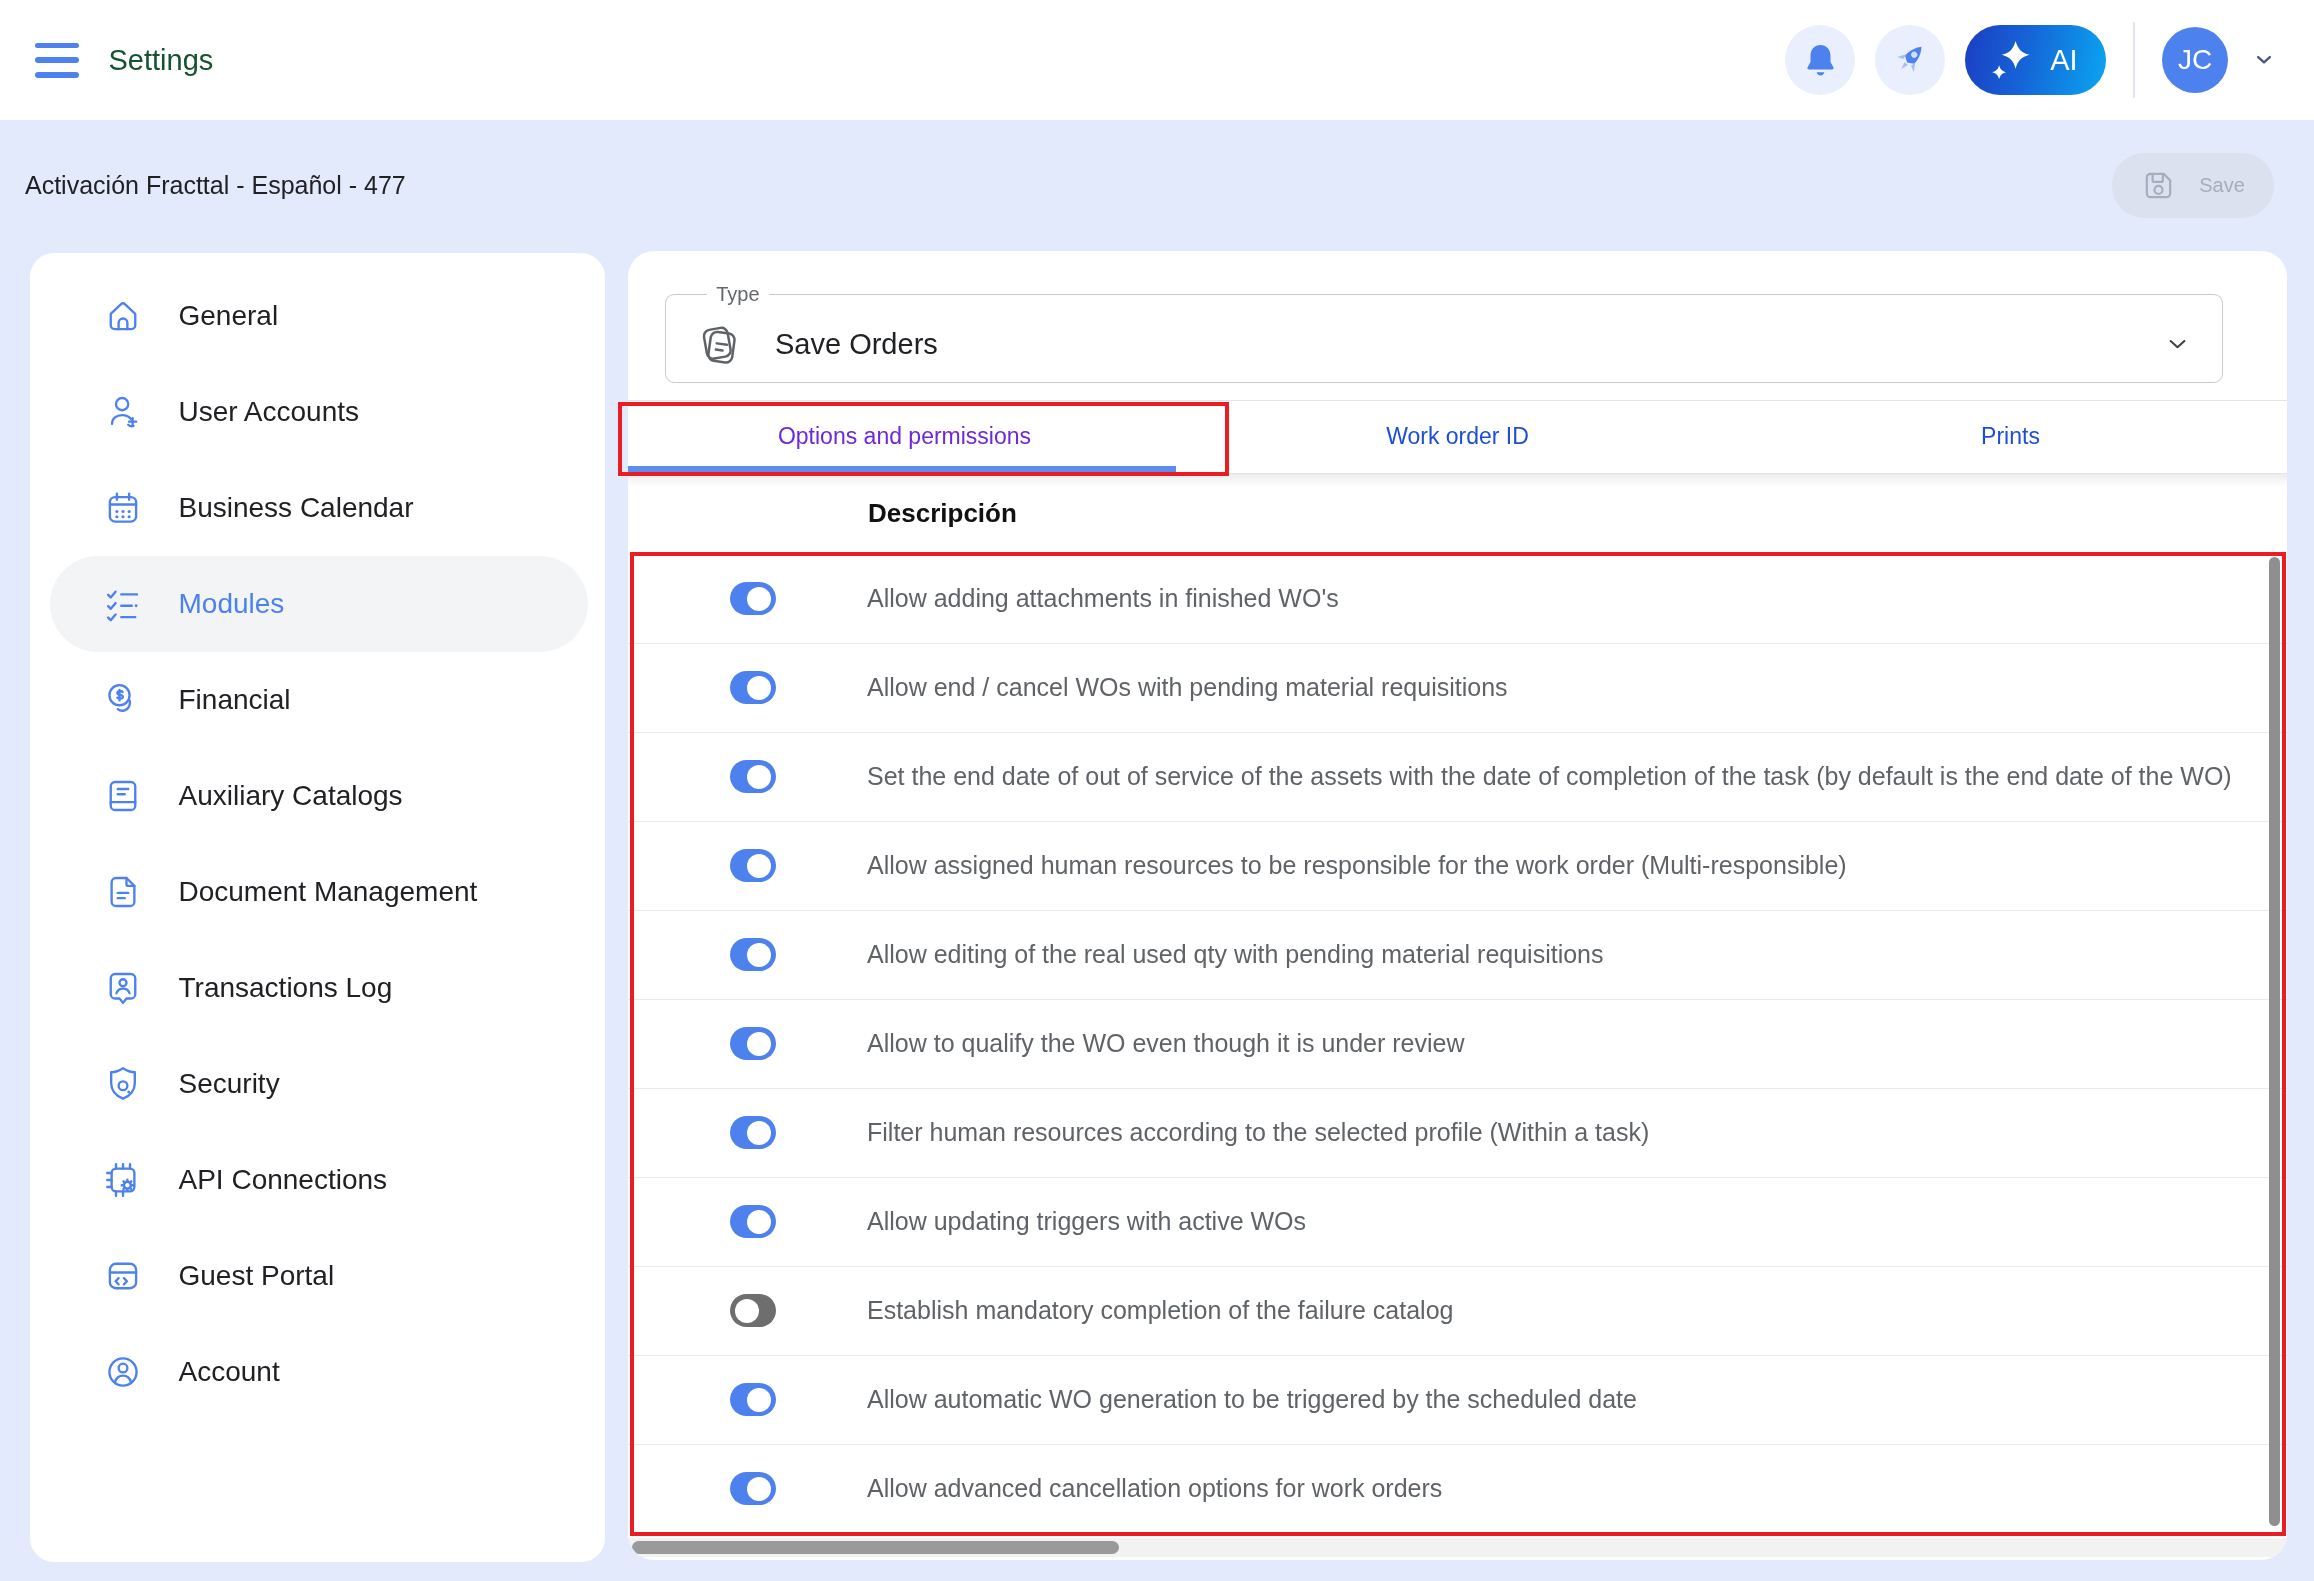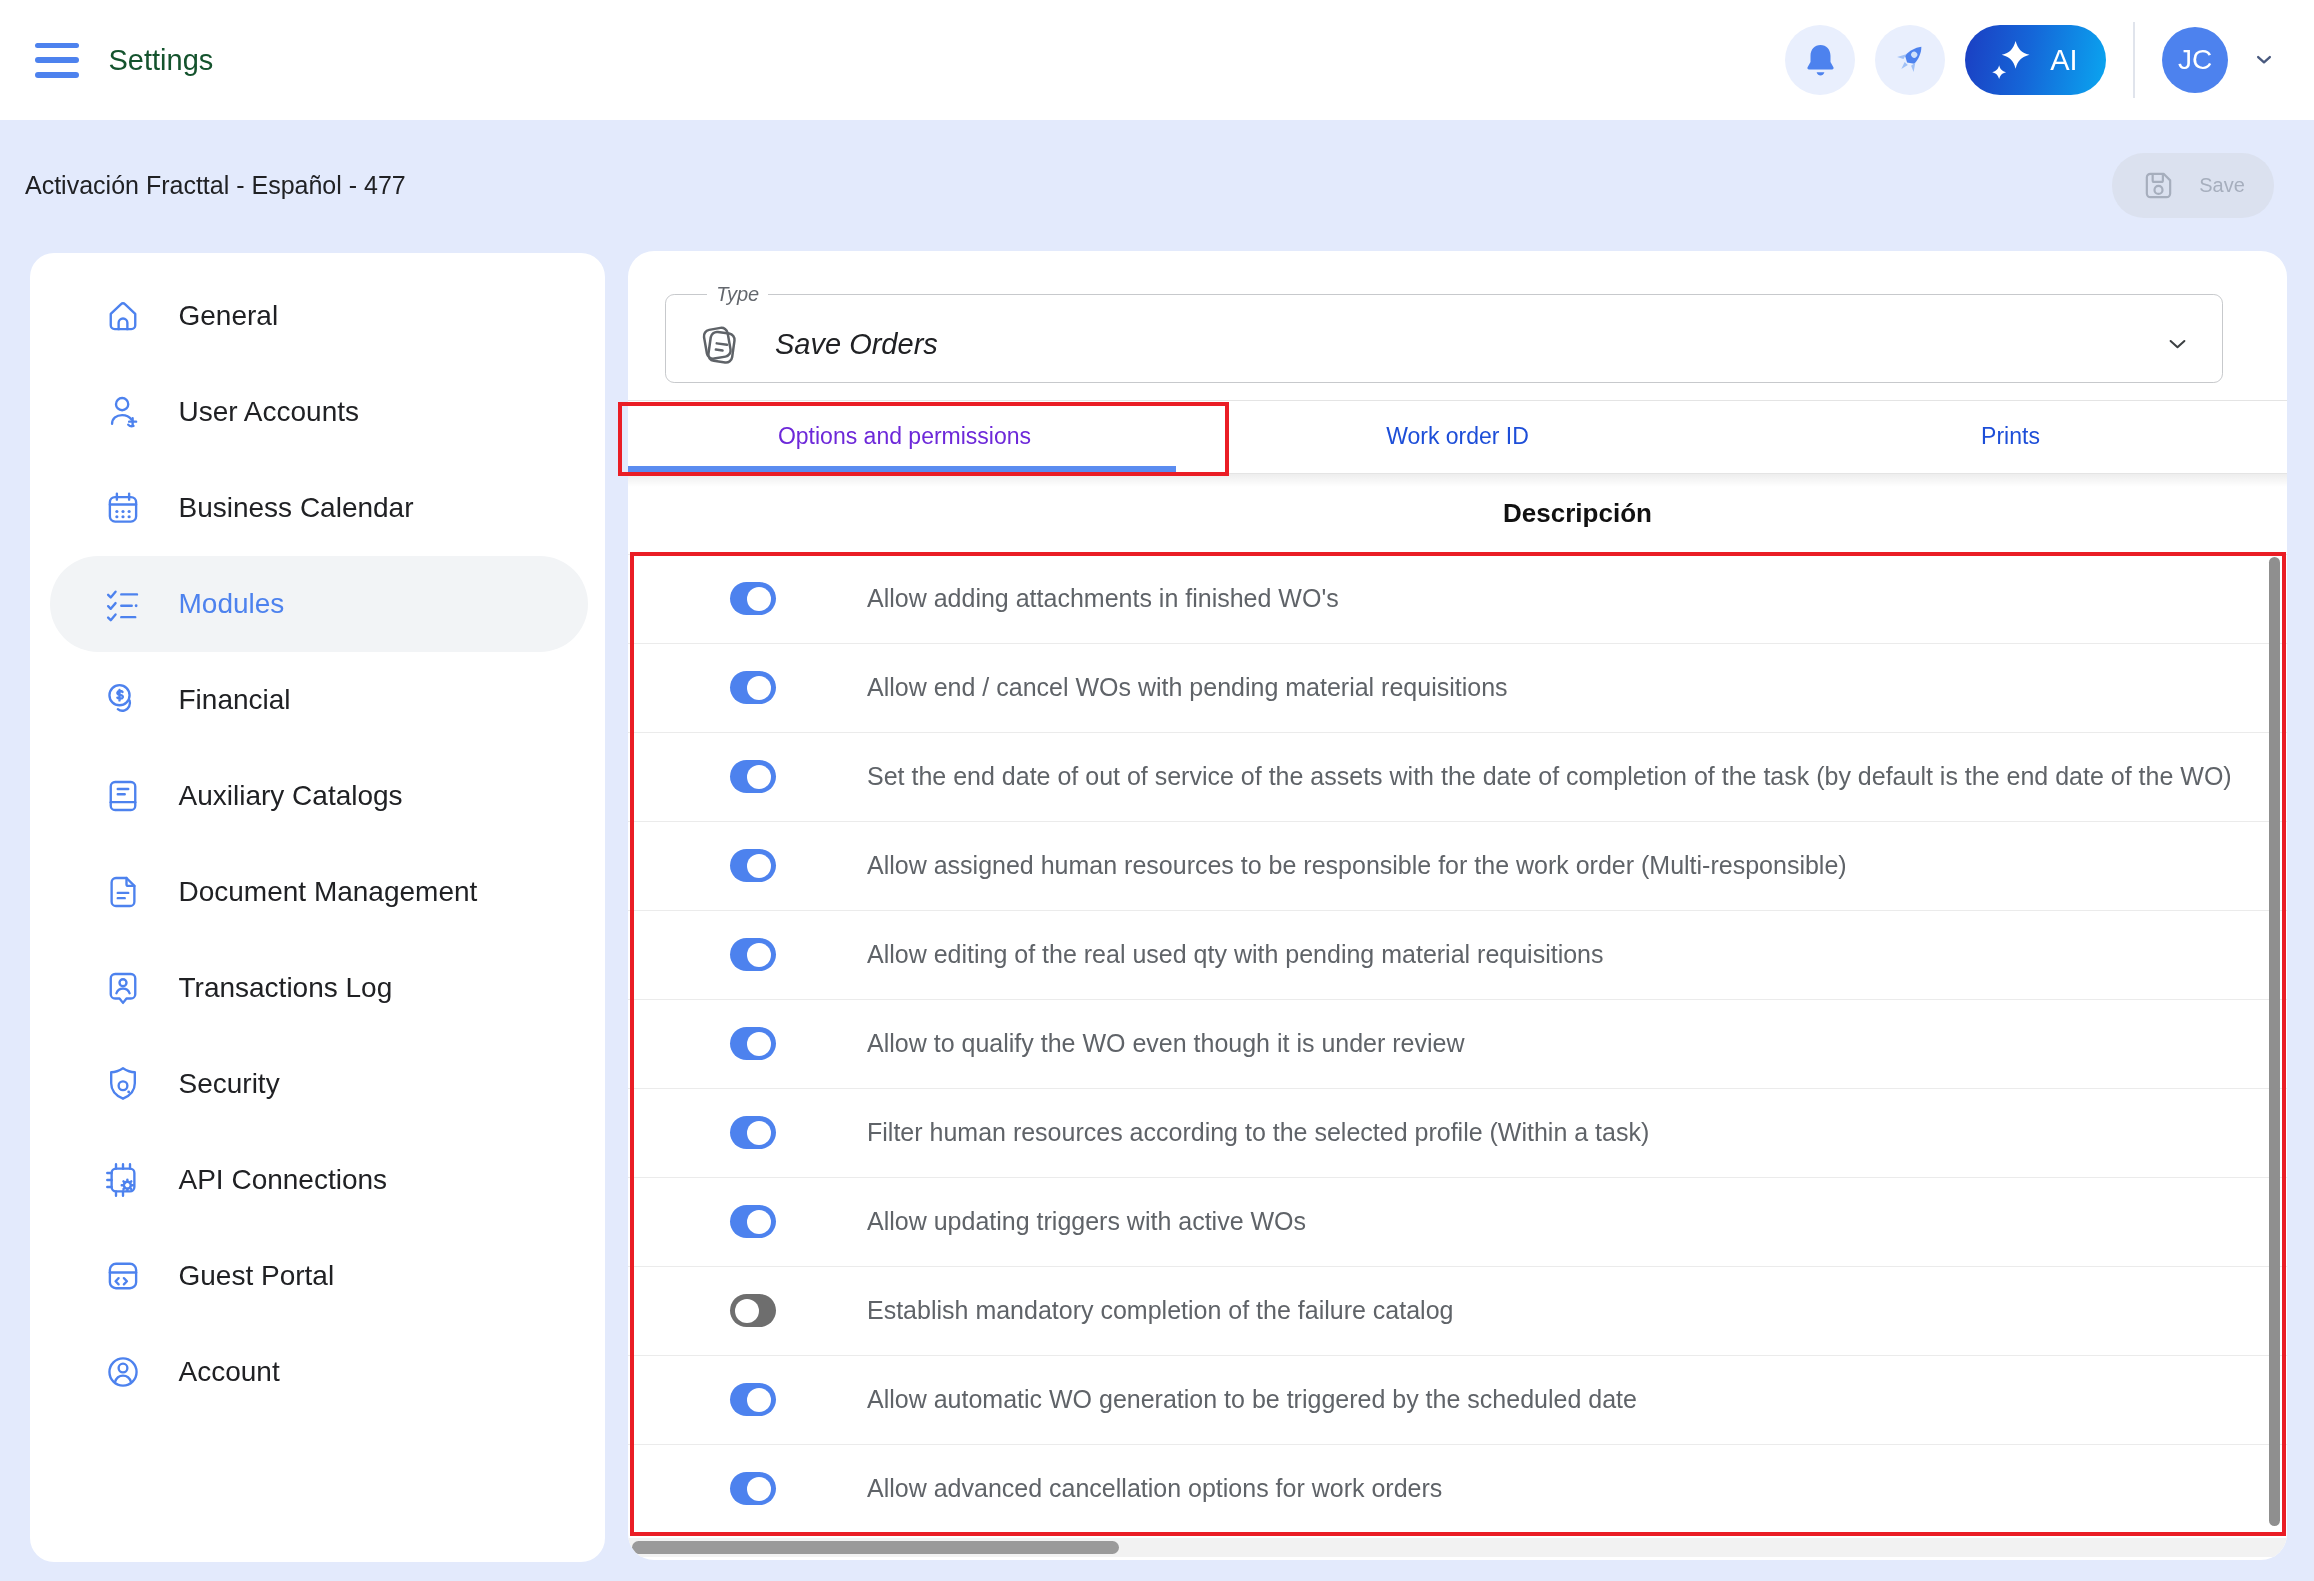--- a/index.html
+++ b/index.html
@@ -61,39 +61,39 @@
   .side-label{font-size:28px;color:#202124;}
   .side-item.active{background:#f2f4f6;}
   .side-item.active .side-label{color:var(--accent);}
   .icn{stroke:var(--accent);fill:none;stroke-width:2.7;stroke-linecap:round;stroke-linejoin:round;}
   .icn .fdot{fill:var(--accent);stroke:none;}
   
   .main-card{
     position:absolute;left:628px;top:251px;width:1659px;height:1309px;
     background:#fff;border-radius:26px;overflow:hidden;
   }
-  .type-wrap{padding:32px 64px 0 37px;font-style:italic;}
+  .type-wrap{padding:32px 64px 0 37px;}
   fieldset.type-field{
     border:1.8px solid #c7c9cc;border-radius:9.2px;height:100px;
     display:flex;align-items:center;padding:0 28px;cursor:pointer;
   }
   fieldset.type-field legend{font-size:20px;color:#63676d;padding:0 9.2px;margin-left:13px;}
   .type-value{font-size:29px;color:#202124;margin-left:31px;}
   .type-chev{margin-left:auto;display:flex;}
   .gray-icn{stroke:#5f6368;fill:none;stroke-width:2.4;stroke-linecap:round;stroke-linejoin:round;}
   
   .tabs{
     margin-top:16.6px;height:74px;display:flex;
     border-top:0.9px solid #e4e4e4;border-bottom:0.9px solid #e4e4e4;
   }
   .tab{flex:1;display:flex;align-items:center;justify-content:center;font-size:23px;color:#1d4ed8;position:relative;cursor:pointer;}
   .tab.active{color:#6d28d9;}
   .tab.active::after{content:'';position:absolute;left:0;right:5.5px;bottom:-0.9px;height:7.4px;background:#5b8cf0;}
   
-  .table-head{height:80px;display:flex;align-items:center;position:relative;justify-content:center;}
+  .table-head{height:80px;display:flex;align-items:center;position:relative;}
   .table-head::before{content:'';position:absolute;top:0;left:0;right:0;height:13px;background:linear-gradient(rgba(0,0,0,.07),transparent);}
   .desc-header{font-size:26px;font-weight:700;color:#111;margin-left:240px;}
   .rows{position:relative;}
   .perm-row{
     height:89px;display:flex;align-items:center;border-top:0.9px solid #ebebeb;
     padding-right:55px;position:relative;
   }
   .toggle{width:46px;height:33px;border-radius:16.6px;position:relative;flex:none;margin-left:102px;cursor:pointer;}
   .toggle.on{background:var(--accent);}
   .toggle.off{background:var(--toggle-off);}

